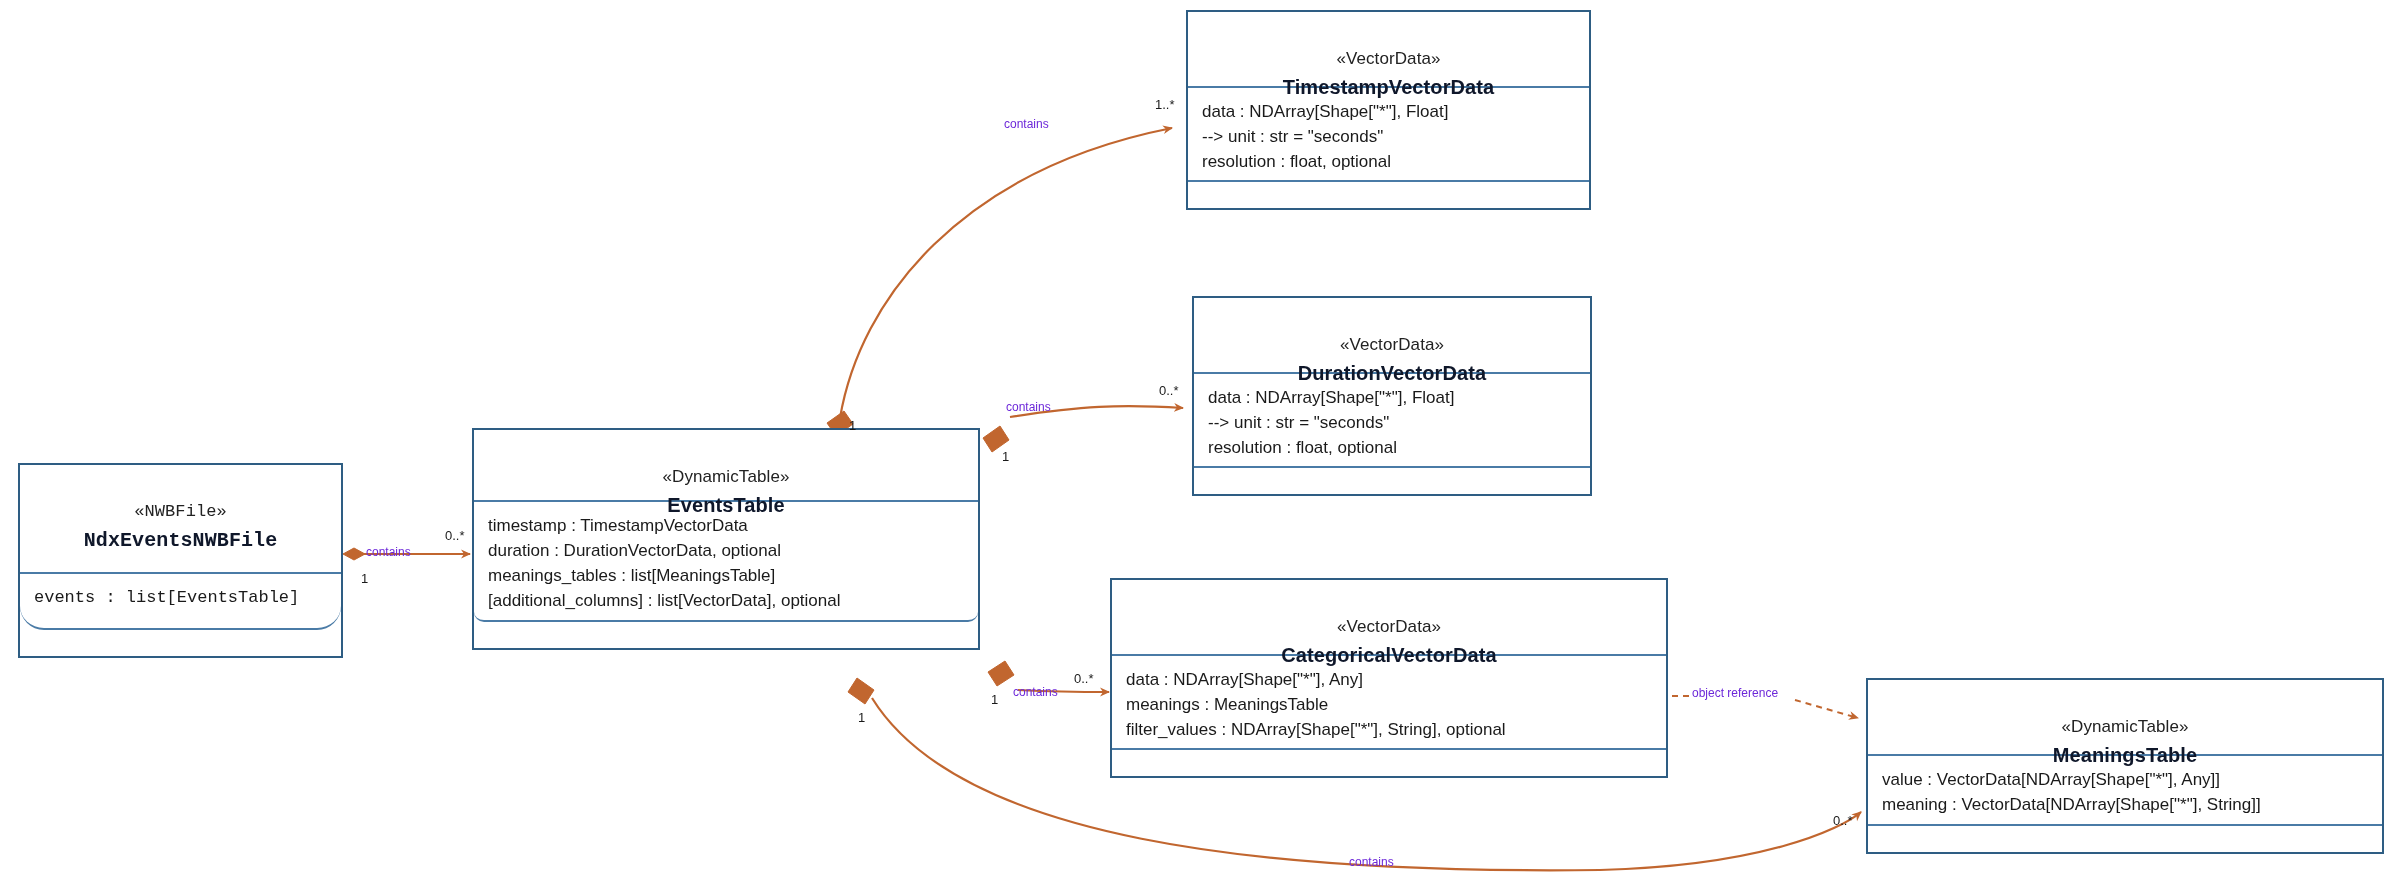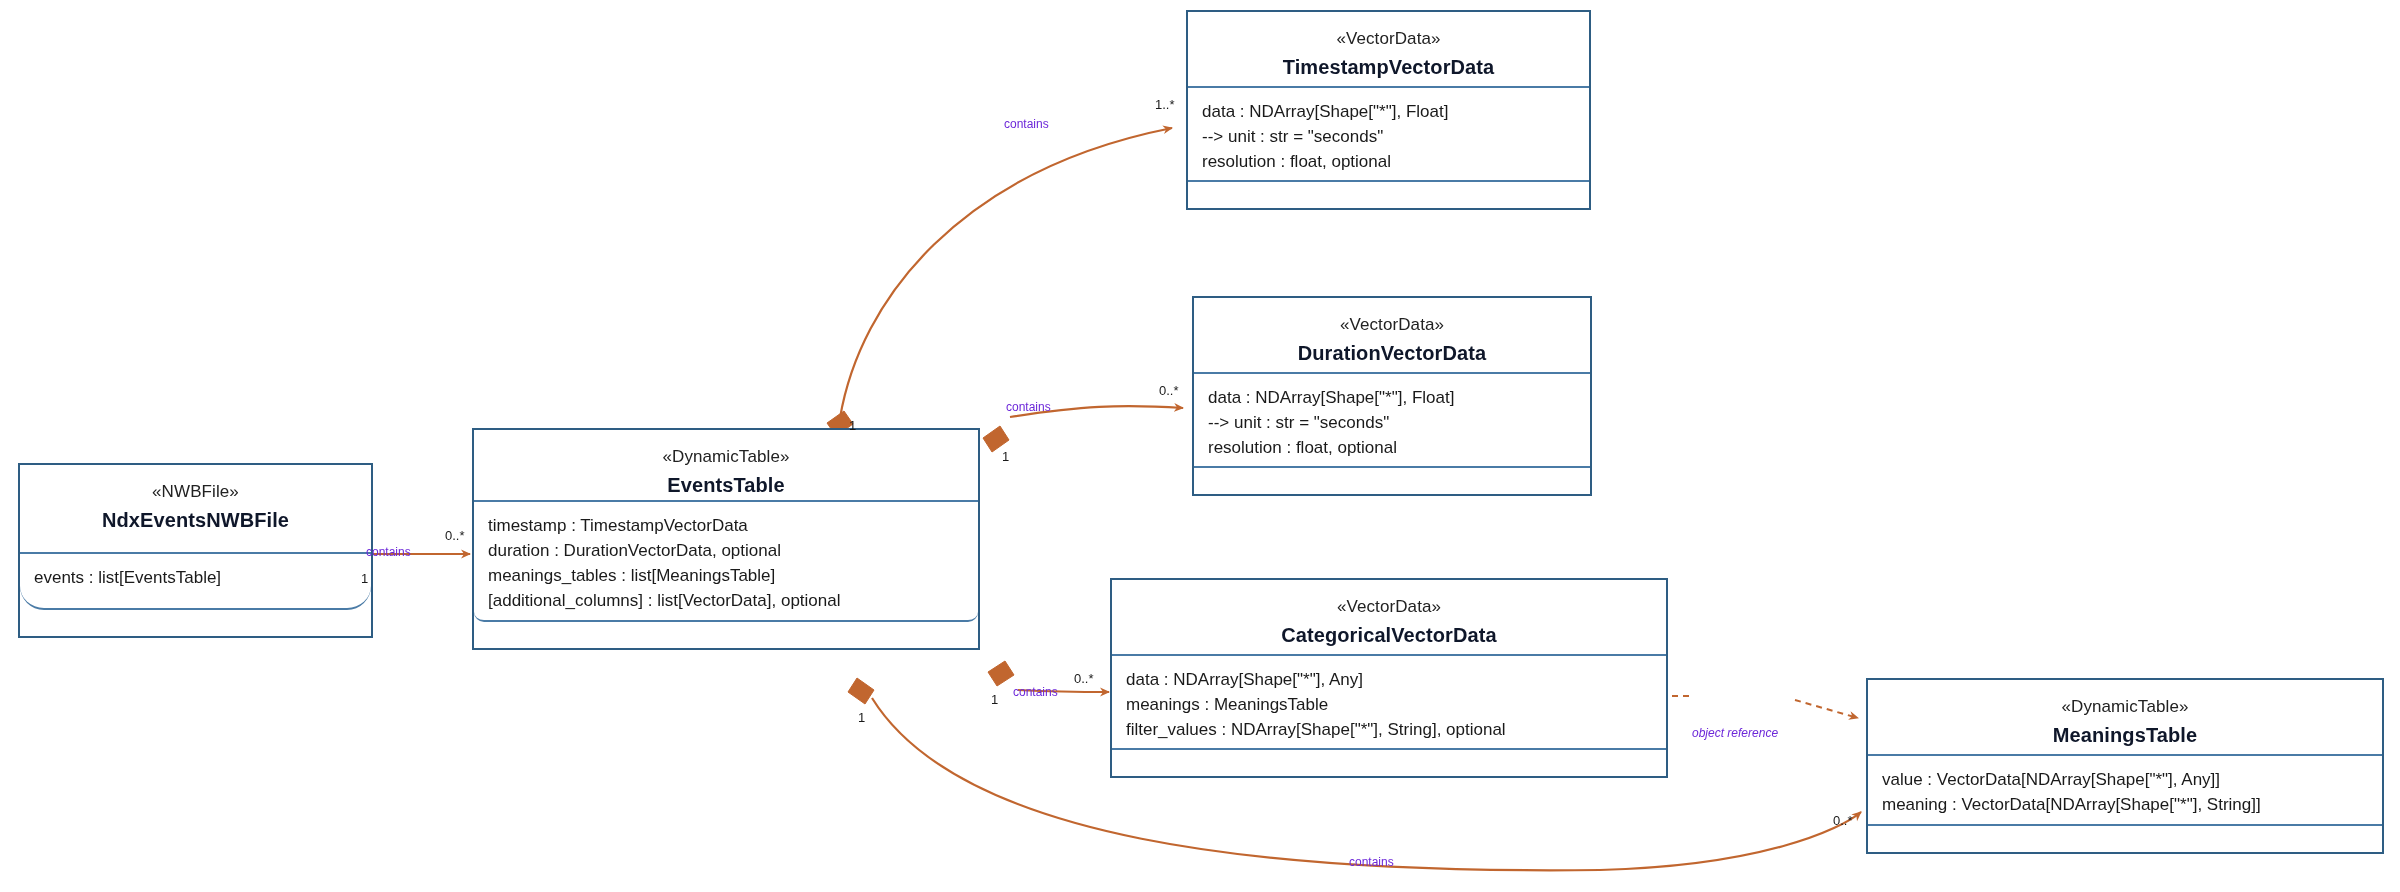--- a/index.html
+++ b/index.html
@@ -30,20 +30,21 @@
     box-sizing: border-box;
     padding: 14px 10px 16px 10px;
     text-align: center;
     border-bottom: 2px solid #4a7ba6;
   }
   .uml-stereotype {
     font-size: 17px;
     color: #222222;
     line-height: 1.5;
     letter-spacing: 0.1px;
+    margin-top: 20px;
   }
   .uml-name {
     font-size: 20px;
     font-weight: bold;
     color: #0f172a;
     line-height: 1.55;
     letter-spacing: 0.1px;
   }
   .uml-attrs {
     box-sizing: border-box;
@@ -122,21 +123,21 @@
       <path d="M 872,698 C 960,840 1260,874 1600,870 C 1760,866 1840,830 1861,812" fill="none" stroke="#c1662f" stroke-width="2.2" marker-end="url(#arrowOpen)"></path>
       <polygon points="857,678 874,690 865,704 848,692" fill="#c1662f" stroke="#c1662f" stroke-width="1"></polygon>
     </g>
 
     <g>
       <path d="M 1672,696 L 1694,696" fill="none" stroke="#c1662f" stroke-width="2" stroke-dasharray="6,5"></path>
       <path d="M 1795,700 L 1858,718" fill="none" stroke="#c1662f" stroke-width="2" stroke-dasharray="6,5" marker-end="url(#arrowOpen)"></path>
     </g>
   </svg>
 
-  <div class="uml-class" style="left:18px; top:463px; width:355px;">
+  <div class="uml-class" style="left:18px; top:463px; width:325px;font-family:Liberation Mono, monospace;">
     <div class="uml-header">
       <div class="uml-stereotype">«NWBFile»</div>
       <div class="uml-name">NdxEventsNWBFile</div>
     </div>
     <div class="uml-attrs" style="height:56px;border-radius:24px;">
       <div class="uml-attr">events : list[EventsTable]</div>
     </div>
     <div class="uml-ops"></div>
   </div>
 
@@ -218,15 +219,15 @@
   <div class="mult-label" style="left:1002px; top:449px;">1</div>
 
   <div class="edge-label" style="left:1013px; top:685px;">contains</div>
   <div class="mult-label" style="left:1074px; top:671px;">0..*</div>
   <div class="mult-label" style="left:991px; top:692px;">1</div>
 
   <div class="edge-label" style="left:1349px; top:855px;">contains</div>
   <div class="mult-label" style="left:1833px; top:813px;">0..*</div>
   <div class="mult-label" style="left:858px; top:710px;">1</div>
 
-  <div class="edge-label" style="left:1692px; top:726px;font-style:italic;">object reference</div>
+  <div class="edge-label" style="left:1692px; top:686px;">object reference</div>
 
 </div>
 
 </body></html>

